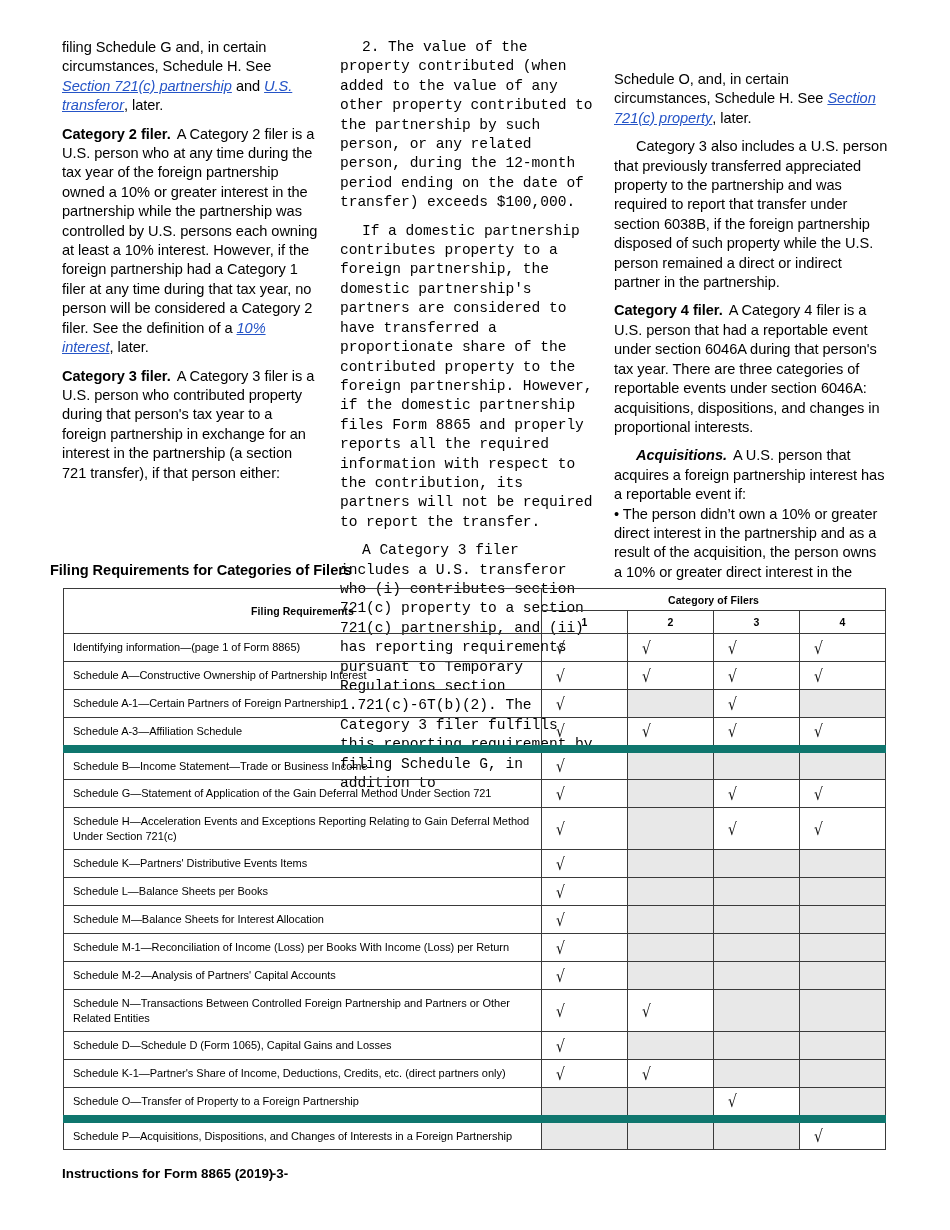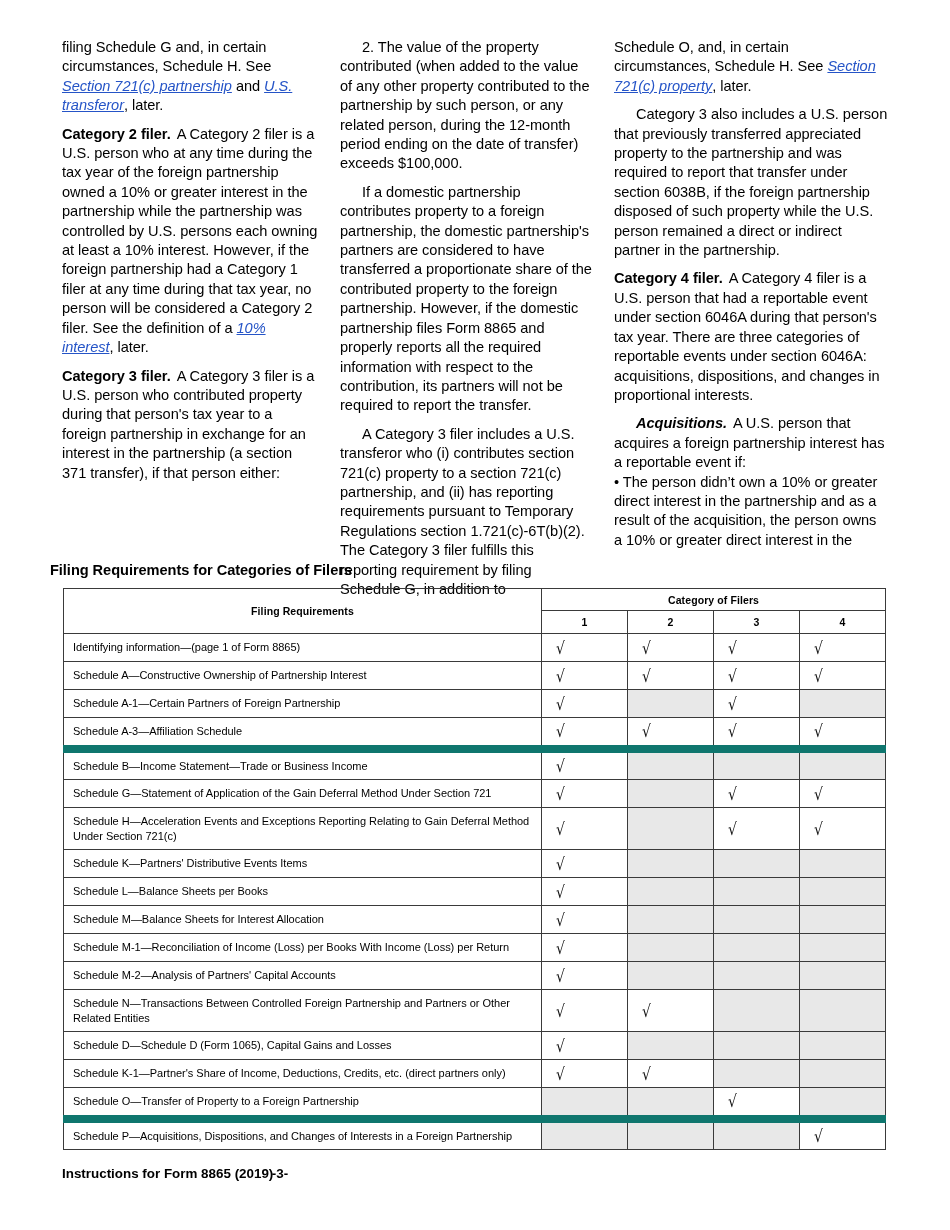--- a/index.html
+++ b/index.html
@@ -32,22 +32,22 @@
     width: 826px;
     display: flex;
     gap: 0px;
   }
   .col {
     width: 275px;
     padding-right: 0px;
     box-sizing: border-box;
   }
   .col.c1 { width: 278px; padding-right: 22px; }
-  .col.c2 { width: 274px; padding-right: 20px; }
-  .col.c3 { width: 274px; padding-right: 0px; }
+  .col.c2 { width: 274px; padding-right: 20px; font-family: Liberation Mono, monospace; }
+  .col.c3 { width: 274px; padding-right: 0px; margin-top: 32px; }
 
   p.body {
     margin: 0 0 9px 0;
     font-size: 14.6px;
     line-height: 19.4px;
     text-align: left;
     letter-spacing: -0.05px;
   }
   p.body.indent { text-indent: 22px; }
   p.body.numitem { text-indent: 22px; }
@@ -167,21 +167,21 @@
 
 <div class="page">
 
   <div class="columns">
 
     <div class="col c1">
       <p class="body"><span>filing Schedule G and, in certain circumstances, Schedule H. See </span><a class="ref" href="#">Section 721(c) partnership</a><span> and </span><a class="ref" href="#">U.S. transferor</a><span>, later.</span></p>
 
       <p class="body"><span class="runin-bold">Category 2 filer.</span><span class="gap"></span><span>A Category 2 filer is a U.S. person who at any time during the tax year of the foreign partnership owned a 10% or greater interest in the partnership while the partnership was controlled by U.S. persons each owning at least a 10% interest. However, if the foreign partnership had a Category 1 filer at any time during that tax year, no person will be considered a Category 2 filer. See the definition of a </span><a class="ref" href="#">10% interest</a><span>, later.</span></p>
 
-      <p class="body"><span class="runin-bold">Category 3 filer.</span><span class="gap"></span><span>A Category 3 filer is a U.S. person who contributed property during that person's tax year to a foreign partnership in exchange for an interest in the partnership (a section 371 transfer), if that person either:</span></p>
+      <p class="body"><span class="runin-bold">Category 3 filer.</span><span class="gap"></span><span>A Category 3 filer is a U.S. person who contributed property during that person's tax year to a foreign partnership in exchange for an interest in the partnership (a section 721 transfer), if that person either:</span></p>
 
     </div>
 
     <div class="col c2">
       <p class="body numitem">2.   The value of the property contributed (when added to the value of any other property contributed to the partnership by such person, or any related person, during the 12-month period ending on the date of transfer) exceeds $100,000.</p>
       <p class="body indent">If a domestic partnership contributes property to a foreign partnership, the domestic partnership's partners are considered to have transferred a proportionate share of the contributed property to the foreign partnership. However, if the domestic partnership files Form 8865 and properly reports all the required information with respect to the contribution, its partners will not be required to report the transfer.</p>
       <p class="body indent">A Category 3 filer includes a U.S. transferor who (i) contributes section 721(c) property to a section 721(c) partnership, and (ii) has reporting requirements pursuant to Temporary Regulations section 1.721(c)-6T(b)(2). The Category 3 filer fulfills this reporting requirement by filing Schedule G, in addition to</p>
     </div>
 
     <div class="col c3">

